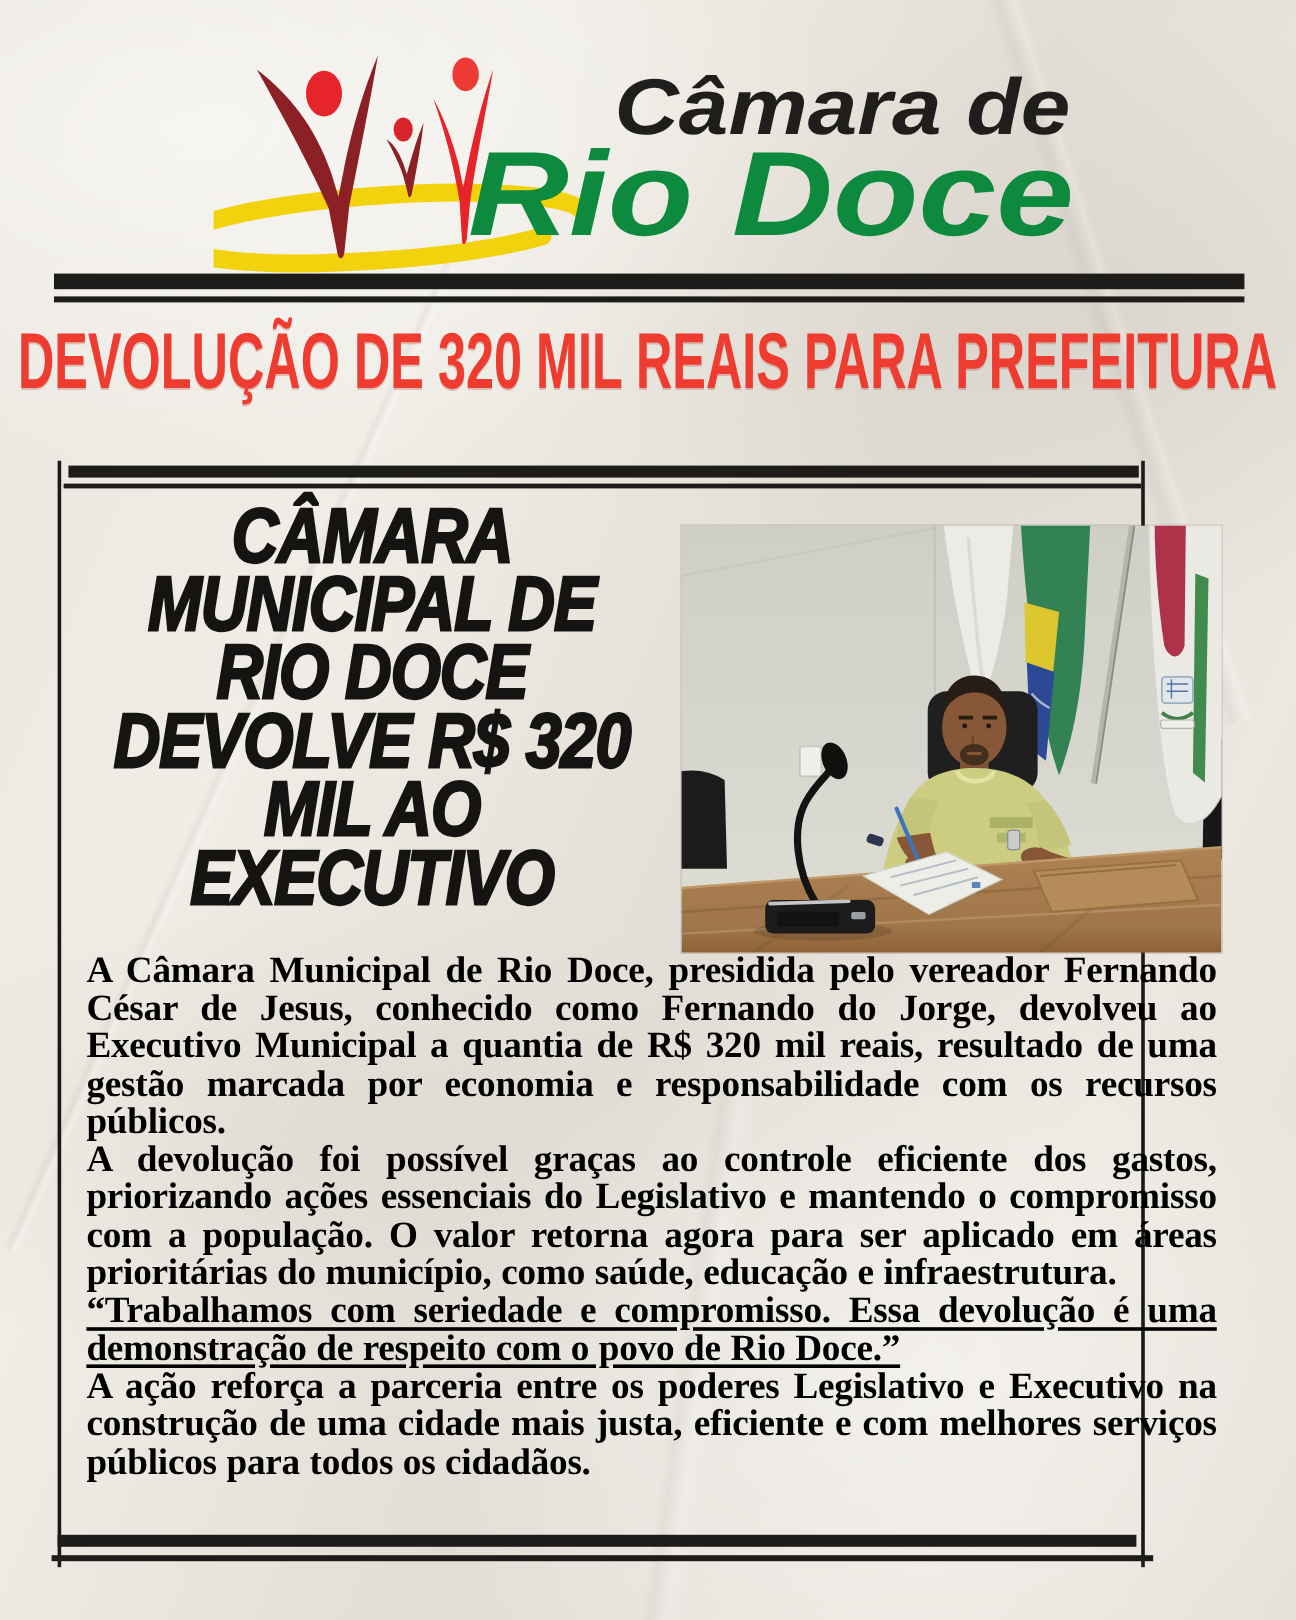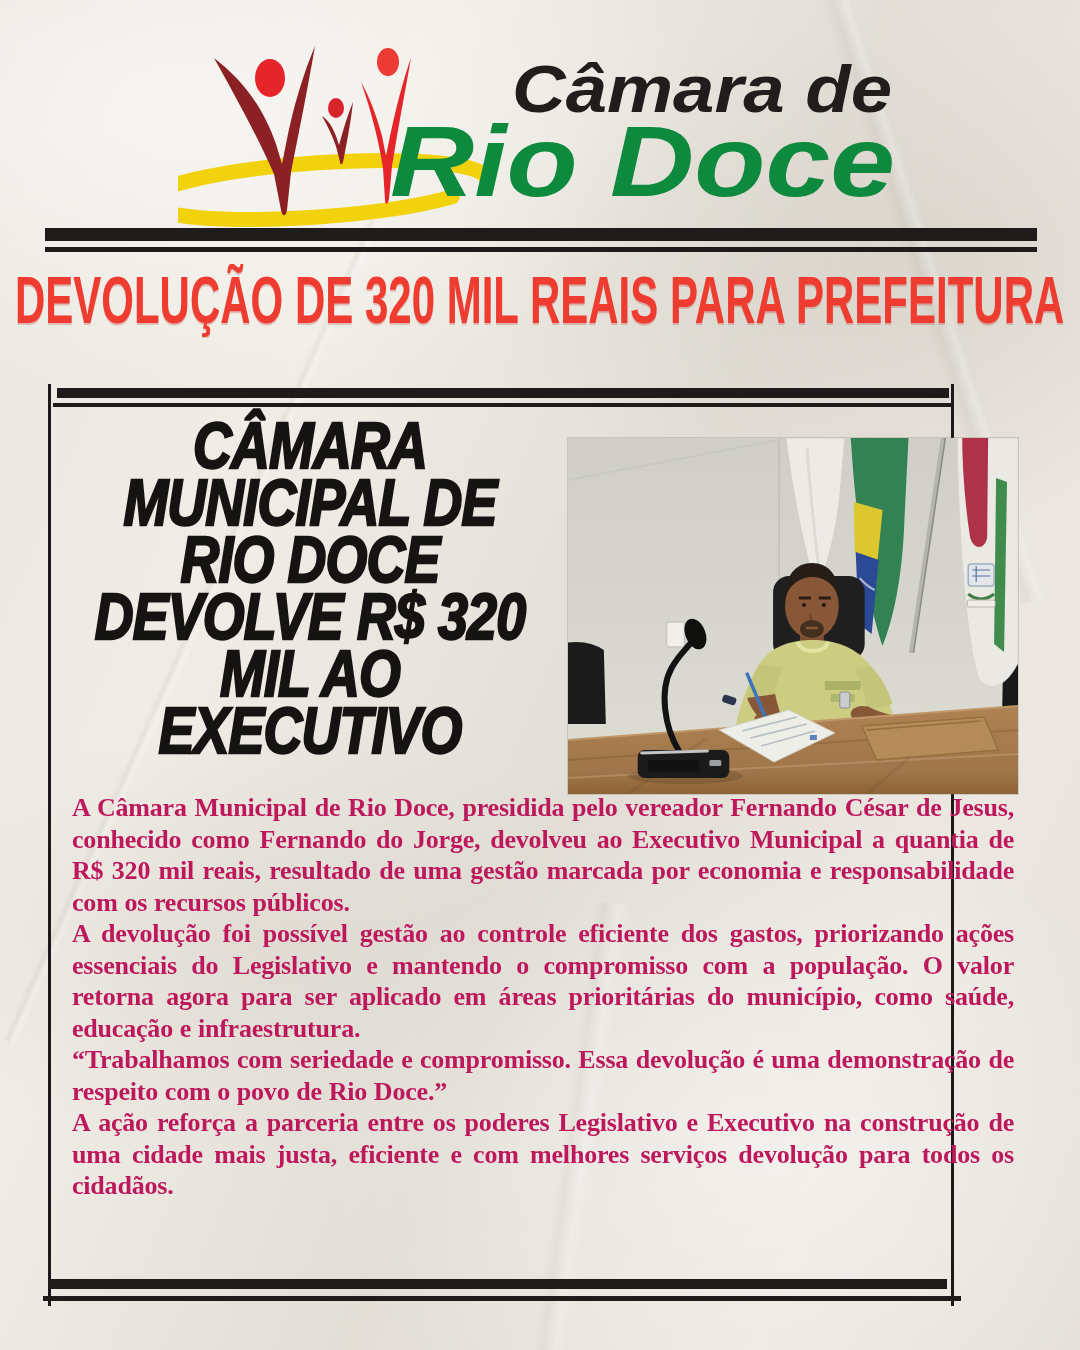--- a/index.html
+++ b/index.html
@@ -59,25 +59,25 @@
     transform:scale(.84,1);transform-origin:50% 0;
   }
 
   .photo{position:absolute;left:517px;top:54px;width:450px;height:356px;
     box-shadow:0 0 0 1px rgba(120,115,105,.25);}
   .photo svg{display:block;width:100%;height:100%;}
 
   .article-body{
     position:absolute;left:21px;top:408px;width:942px;
     font-family:"Liberation Serif",serif;font-weight:bold;
-    font-size:26px;line-height:31.5px;color:#be185d;
+    font-size:31px;line-height:31.5px;color:#000000;
     text-align:justify;letter-spacing:-.2px;word-spacing:.5px;
   }
   .article-body p{margin:0;}
-  .article-body p.quote{text-decoration-thickness:3px;text-underline-offset:4px;}
+  .article-body p.quote{text-decoration:underline;text-decoration-thickness:3px;text-underline-offset:4px;}
 </style>
 </head>
 <body>
 
 <div class="crease c1"></div>
 <div class="crease c2"></div>
 <div class="crease c3"></div>
 
 <div class="logo-wrap">
   <svg viewBox="0 0 724 204">
@@ -244,17 +244,17 @@
         <rect x="142" y="322" width="12" height="6" rx="1.5" fill="#9fa3a8"></rect>
         <rect x="80" y="322" width="52" height="12" rx="2" fill="#0d0e10"></rect>
       </g>
 
       <rect x="0" y="0" width="452" height="356" fill="rgba(120,95,60,.05)"></rect>
     </svg>
   </div>
 
   <div class="article-body">
     <p>A Câmara Municipal de Rio Doce, presidida pelo vereador Fernando César de Jesus, conhecido como Fernando do Jorge, devolveu ao Executivo Municipal a quantia de R$ 320 mil reais, resultado de uma gestão marcada por economia e responsabilidade com os recursos públicos.</p>
-    <p>A devolução foi possível gestão ao controle eficiente dos gastos, priorizando ações essenciais do Legislativo e mantendo o compromisso com a população. O valor retorna agora para ser aplicado em áreas prioritárias do município, como saúde, educação e infraestrutura.</p>
+    <p>A devolução foi possível graças ao controle eficiente dos gastos, priorizando ações essenciais do Legislativo e mantendo o compromisso com a população. O valor retorna agora para ser aplicado em áreas prioritárias do município, como saúde, educação e infraestrutura.</p>
     <p class="quote">“Trabalhamos com seriedade e compromisso. Essa devolução é uma demonstração de respeito com o povo de Rio Doce.”</p>
-    <p>A ação reforça a parceria entre os poderes Legislativo e Executivo na construção de uma cidade mais justa, eficiente e com melhores serviços devolução para todos os cidadãos.</p>
+    <p>A ação reforça a parceria entre os poderes Legislativo e Executivo na construção de uma cidade mais justa, eficiente e com melhores serviços públicos para todos os cidadãos.</p>
   </div>
 </div>
 
 </body></html>

